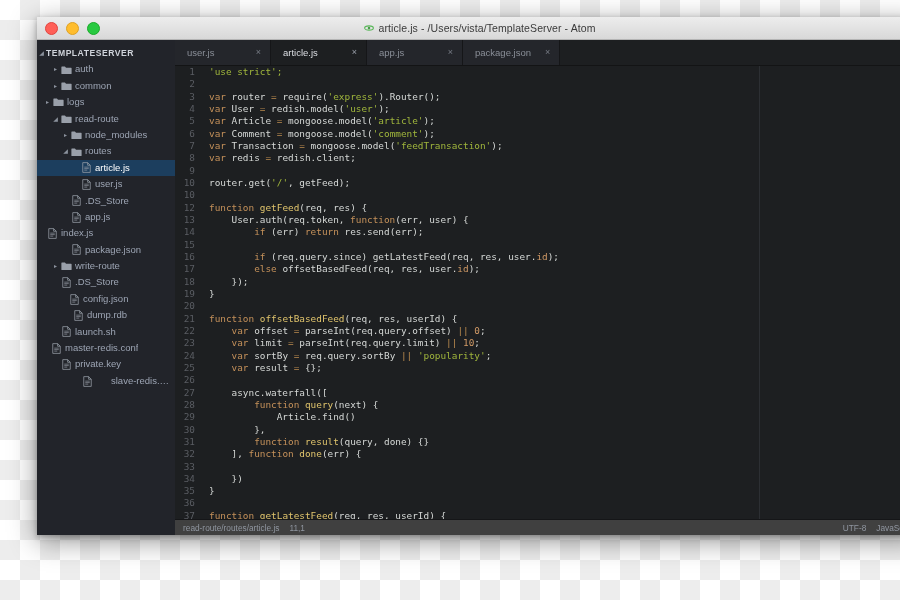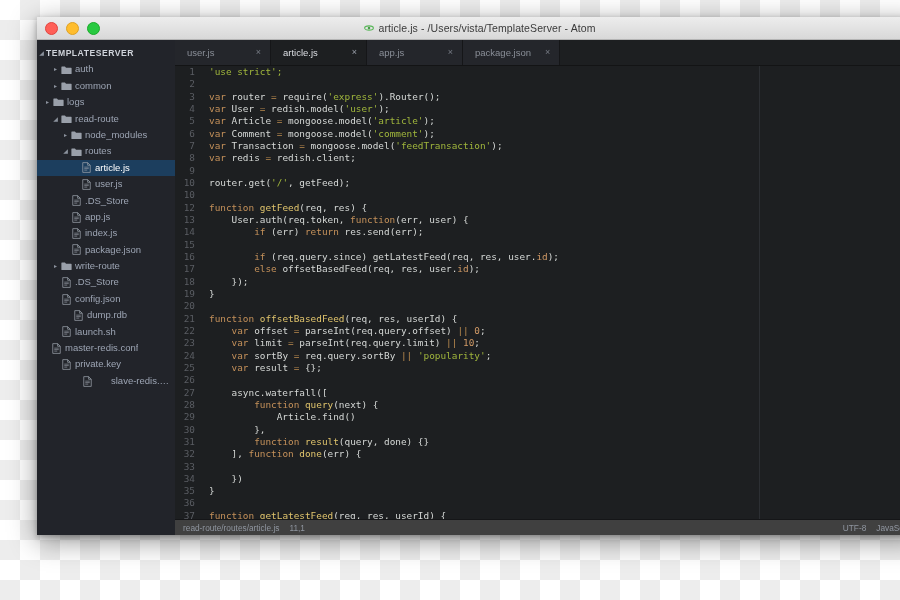--- a/index.html
+++ b/index.html
@@ -366,40 +366,40 @@
             <span class="twisty blank"></span>
             <span class="tree-icon">
               <svg viewBox="0 0 12 14" width="9" height="11">
                 <path d="M1 0.5 H7.5 L11 4 V13.5 H1 Z" fill="none" stroke="#9aa0aa" stroke-width="1"></path>
                 <path d="M7.5 0.5 V4 H11" fill="none" stroke="#9aa0aa" stroke-width="1"></path>
                 <path d="M3 6.5 H9 M3 8.5 H9 M3 10.5 H7" stroke="#9aa0aa" stroke-width="0.9"></path>
               </svg>
             </span>
             <span class="tree-label">app.js</span>
           </div>
+          <div class="tree-row" style="">
+            <span class="twisty blank"></span>
+            <span class="tree-icon">
+              <svg viewBox="0 0 12 14" width="9" height="11">
+                <path d="M1 0.5 H7.5 L11 4 V13.5 H1 Z" fill="none" stroke="#9aa0aa" stroke-width="1"></path>
+                <path d="M7.5 0.5 V4 H11" fill="none" stroke="#9aa0aa" stroke-width="1"></path>
+                <path d="M3 6.5 H9 M3 8.5 H9 M3 10.5 H7" stroke="#9aa0aa" stroke-width="0.9"></path>
+              </svg>
+            </span>
+            <span class="tree-label">index.js</span>
+          </div>
           <div class="tree-row" style="padding-left: 24px;">
             <span class="twisty blank"></span>
             <span class="tree-icon">
               <svg viewBox="0 0 12 14" width="9" height="11">
                 <path d="M1 0.5 H7.5 L11 4 V13.5 H1 Z" fill="none" stroke="#9aa0aa" stroke-width="1"></path>
                 <path d="M7.5 0.5 V4 H11" fill="none" stroke="#9aa0aa" stroke-width="1"></path>
                 <path d="M3 6.5 H9 M3 8.5 H9 M3 10.5 H7" stroke="#9aa0aa" stroke-width="0.9"></path>
               </svg>
             </span>
-            <span class="tree-label">index.js</span>
-          </div>
-          <div class="tree-row" style="padding-left: 24px;">
-            <span class="twisty blank"></span>
-            <span class="tree-icon">
-              <svg viewBox="0 0 12 14" width="9" height="11">
-                <path d="M1 0.5 H7.5 L11 4 V13.5 H1 Z" fill="none" stroke="#9aa0aa" stroke-width="1"></path>
-                <path d="M7.5 0.5 V4 H11" fill="none" stroke="#9aa0aa" stroke-width="1"></path>
-                <path d="M3 6.5 H9 M3 8.5 H9 M3 10.5 H7" stroke="#9aa0aa" stroke-width="0.9"></path>
-              </svg>
-            </span>
             <span class="tree-label">package.json</span>
           </div>
           <div class="tree-row" style="padding-left: 14px;">
             <span class="twisty">▸</span>
             <span class="tree-icon">
               <svg viewBox="0 0 14 12" width="11" height="10">
                 <path d="M0.5 2.2 A0.7 0.7 0 0 1 1.2 1.5 H5 L6.4 3 H12.8 A0.7 0.7 0 0 1 13.5 3.7 V10.3 A0.7 0.7 0 0 1 12.8 11 H1.2 A0.7 0.7 0 0 1 0.5 10.3 Z" fill="#9aa0aa"></path>
               </svg>
             </span>
             <span class="tree-label">write-route</span>
@@ -408,21 +408,21 @@
             <span class="twisty blank"></span>
             <span class="tree-icon">
               <svg viewBox="0 0 12 14" width="9" height="11">
                 <path d="M1 0.5 H7.5 L11 4 V13.5 H1 Z" fill="none" stroke="#9aa0aa" stroke-width="1"></path>
                 <path d="M7.5 0.5 V4 H11" fill="none" stroke="#9aa0aa" stroke-width="1"></path>
                 <path d="M3 6.5 H9 M3 8.5 H9 M3 10.5 H7" stroke="#9aa0aa" stroke-width="0.9"></path>
               </svg>
             </span>
             <span class="tree-label">.DS_Store</span>
           </div>
-          <div class="tree-row" style="padding-left: 14px;">
+          <div class="tree-row" style="padding-left: 22px;">
             <span class="twisty blank"></span>
             <span class="tree-icon">
               <svg viewBox="0 0 12 14" width="9" height="11">
                 <path d="M1 0.5 H7.5 L11 4 V13.5 H1 Z" fill="none" stroke="#9aa0aa" stroke-width="1"></path>
                 <path d="M7.5 0.5 V4 H11" fill="none" stroke="#9aa0aa" stroke-width="1"></path>
                 <path d="M3 6.5 H9 M3 8.5 H9 M3 10.5 H7" stroke="#9aa0aa" stroke-width="0.9"></path>
               </svg>
             </span>
             <span class="tree-label">config.json</span>
           </div>

